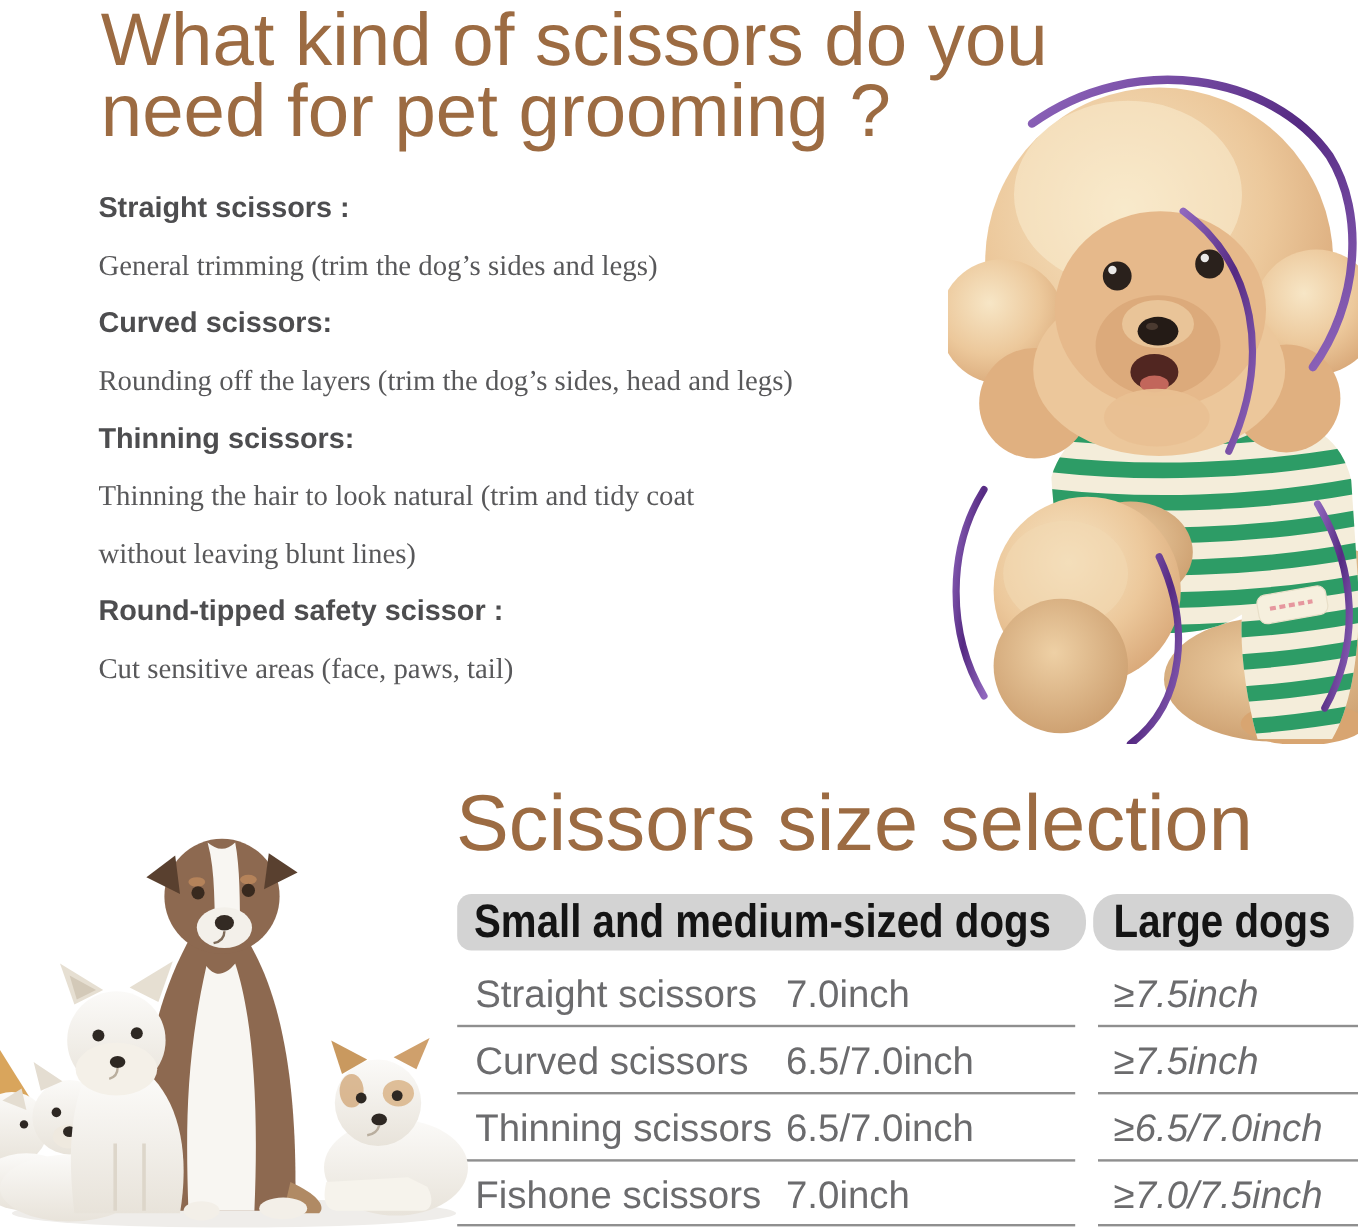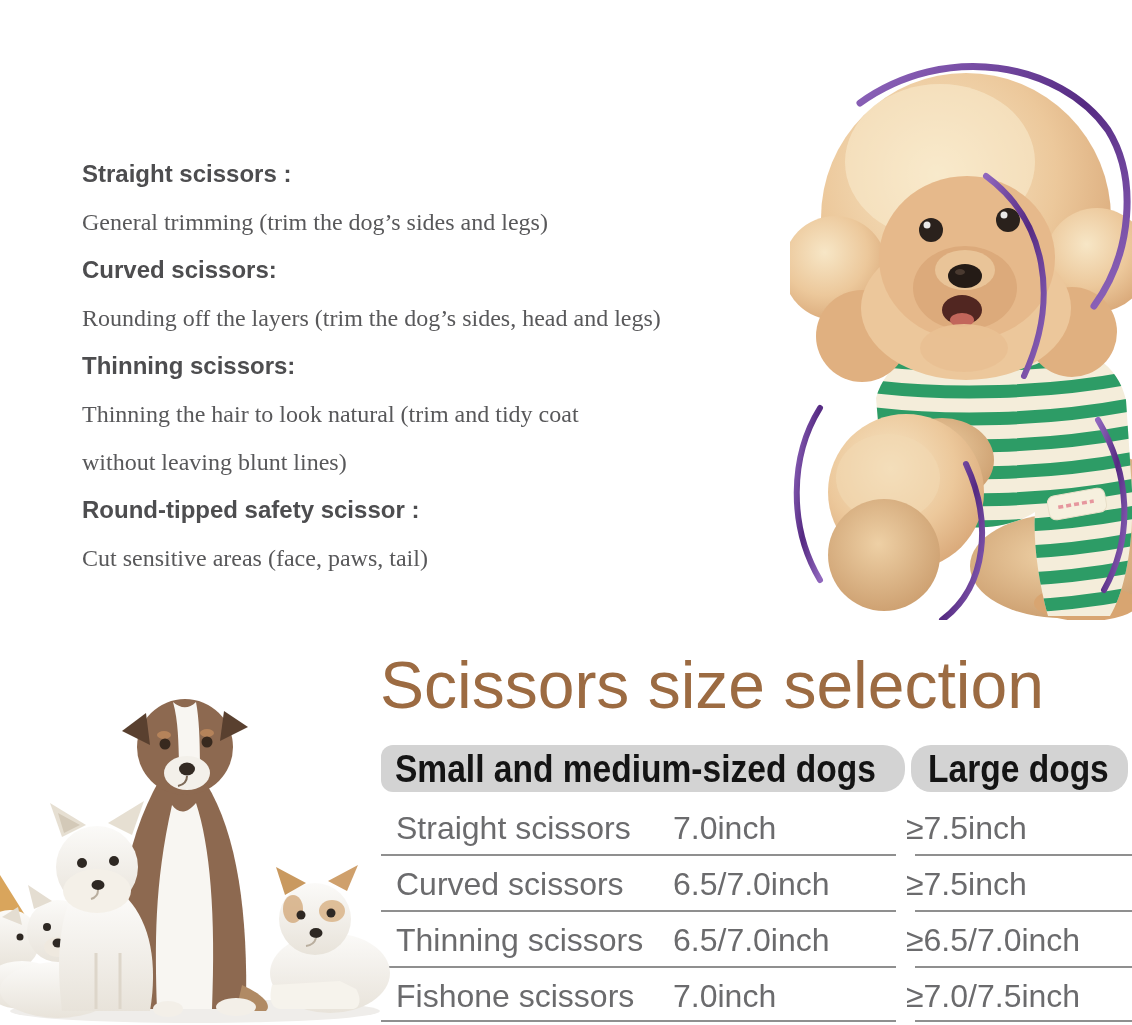--- a/index.html
+++ b/index.html
@@ -31,34 +31,38 @@
     font-size:39px;font-weight:bold;color:#141414;line-height:47px;white-space:nowrap;
   }
   .hdr-bar.small-medium .hdr-text{margin-left:14px;}
   .hdr-bar.large .hdr-text{margin-left:17px;}
   .srow{position:absolute;left:381px;width:751px;height:56px;}
   .srow .cell{
     position:absolute;top:0;height:56px;line-height:56px;
     font-size:32px;color:#6b6b6d;white-space:nowrap;
   }
   .srow .c-type{left:15px;}
-  .srow .c-small{left:292px;text-align:right;}
-  .srow .c-large{left:525px;}
+  .srow .c-small{left:274px;text-align:right;}
+  .srow .c-large{left:547px;font-style:italic;}
   .divider{position:absolute;height:2px;background:#8f8f8f;}
   .divider.seg1{left:381px;width:515px;}
   .divider.seg2{left:915px;width:217px;}
   
   .poodle-wrap{position:absolute;left:790px;top:58px;width:342px;height:562px;}
   .dogs-wrap{position:absolute;left:0px;top:685px;width:390px;height:340px;}
 </style>
 </head>
 <body>
 
 <div id="page">
 
+  <div class="main-title">
+    <div>What kind of scissors do you</div>
+    <div>need for pet grooming ?</div>
+  </div>
 
   <div class="guide">
     <div class="line bold">Straight scissors :</div>
     <div class="line regular">General trimming (trim the dog’s sides and legs)</div>
     <div class="line bold">Curved scissors:</div>
     <div class="line regular">Rounding off the layers (trim the dog’s sides, head and legs)</div>
     <div class="line bold">Thinning scissors:</div>
     <div class="line regular">Thinning the hair to look natural (trim and tidy coat</div>
     <div class="line regular">without leaving blunt lines)</div>
     <div class="line bold">Round-tipped safety scissor :</div>

